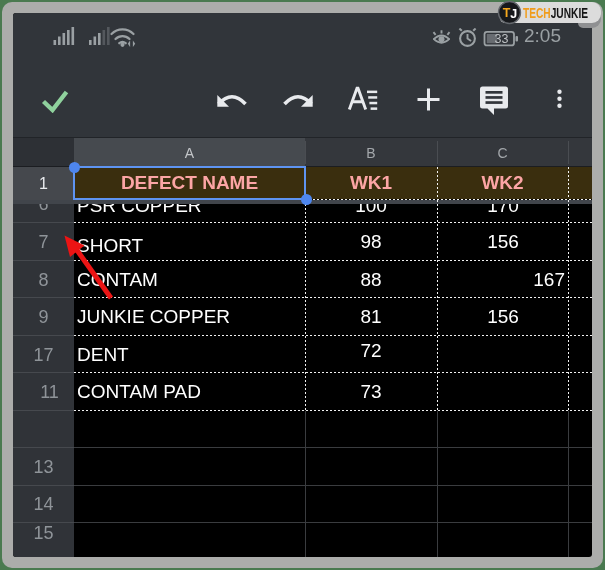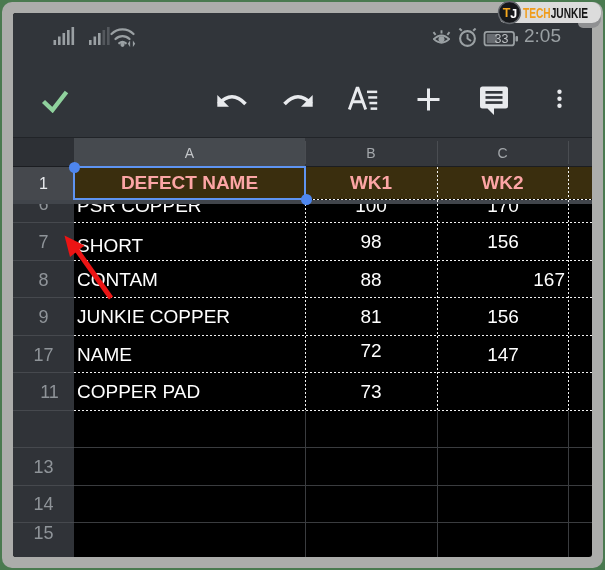--- a/index.html
+++ b/index.html
@@ -192,25 +192,24 @@
   <div class="celltxt num abs" style="left:424px; top:217px; height:24px; line-height:24px;">156</div>
 
   <div class="celltxt abs" style="left:64px; top:255px; height:24px; line-height:24px;">CONTAM</div>
   <div class="celltxt num abs" style="left:292px; top:255px; height:24px; line-height:24px;">88</div>
   <div class="celltxt num abs" style="left:420px; top:255px; height:24px; line-height:24px;text-align:right;">167</div>
 
   <div class="celltxt abs" style="left:64px; top:292px; height:24px; line-height:24px;">JUNKIE COPPER</div>
   <div class="celltxt num abs" style="left:292px; top:292px; height:24px; line-height:24px;">81</div>
   <div class="celltxt num abs" style="left:424px; top:292px; height:24px; line-height:24px;">156</div>
 
-  <div class="celltxt abs" style="left:64px; top:330px; height:24px; line-height:24px;">NAME</div>
+  <div class="celltxt abs" style="left:64px; top:330px; height:24px; line-height:24px;">DENT</div>
   <div class="celltxt num abs" style="left:292px; top:326px; height:24px; line-height:24px;">72</div>
-  <div class="celltxt num abs" style="left:424px; top:330px; height:24px; line-height:24px;">147</div>
-
-  <div class="celltxt abs" style="left:64px; top:367px; height:24px; line-height:24px;">COPPER PAD</div>
+
+  <div class="celltxt abs" style="left:64px; top:367px; height:24px; line-height:24px;">CONTAM PAD</div>
   <div class="celltxt num abs" style="left:292px; top:367px; height:24px; line-height:24px;">73</div>
 
   <div class="doth abs" style="left:61px; top:209px; width:518px;"></div>
   <div class="doth abs" style="left:61px; top:247px; width:518px;"></div>
   <div class="doth abs" style="left:61px; top:284px; width:518px;"></div>
   <div class="doth abs" style="left:61px; top:322px; width:518px;"></div>
   <div class="doth abs" style="left:61px; top:359px; width:518px;"></div>
   <div class="doth abs" style="left:61px; top:397px; width:518px;"></div>
   <div class="dotv abs" style="left:292px; top:187px; height:210px;"></div>
   <div class="dotv abs" style="left:424px; top:187px; height:210px;"></div>

